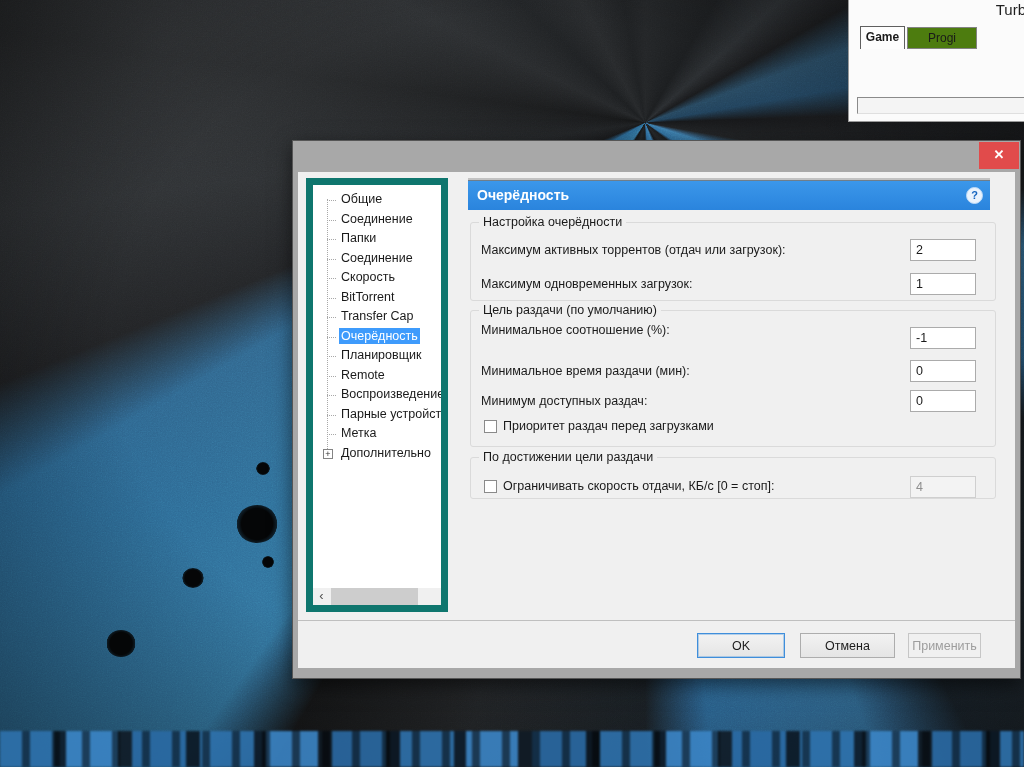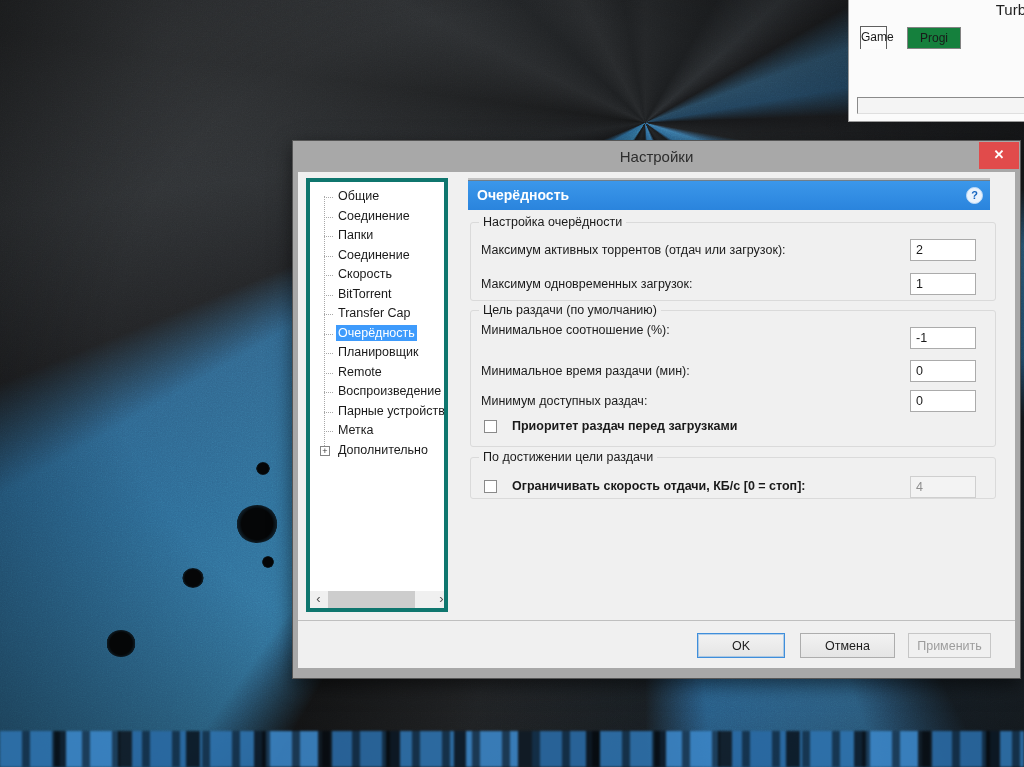--- a/index.html
+++ b/index.html
@@ -37,42 +37,42 @@
       #2a6aa4 132px 186px, #0c1824 186px 200px);
     opacity:.9; }
   .graffiti::after { content:""; position:absolute; inset:0;
     background: repeating-linear-gradient(90deg, transparent 0 22px, rgba(0,0,0,.55) 22px 30px); }
 
   
   .bg-window { position:absolute; left:848px; top:0; width:180px; height:122px;
     background:#fbfbfb; border-left:1px solid #9a9a9a; border-bottom:1px solid #9a9a9a; }
   .bgw-title { position:absolute; top:1px; right:2px; font-size:15px; color:#1f1f1f; white-space:nowrap; }
   .tab { position:absolute; font-size:12px; color:#1a1a1a; text-align:center; line-height:20px; }
-  .tab.active { left:11px; top:26px; width:27px; height:23px; background:#fdfdfd;
-    border:1px solid #5f5f5f; border-bottom:none; z-index:2; }
-  .tab.inactive { left:58px; top:27px; width:54px; height:22px; background:#15803d;
+  .tab.active { left:11px; top:26px; width:45px; height:23px; background:#fdfdfd;
+    border:1px solid #5f5f5f; border-bottom:none; z-index:2;font-weight:bold; }
+  .tab.inactive { left:58px; top:27px; width:70px; height:22px; background:#4d7c0f;
     border:1px solid #828282; }
   .bgw-bar { position:absolute; left:8px; top:97px; width:172px; height:17px; background:#f4f4f4;
     border:1px solid; border-color:#8a8a8a #dfdfdf #dfdfdf #8a8a8a; }
 
   
   .dialog { position:absolute; left:292px; top:140px; width:729px; height:539px;
     background:#a8a8a8; border:1px solid #565656; padding:0 5px 5px 5px;
     box-shadow:0 6px 18px rgba(0,0,0,.55); }
   .titlebar { position:relative; height:31px; }
   .titlebar-text { position:absolute; left:0; right:0; top:7px; text-align:center;
     font-size:15px; color:#2d2d2d; }
   .close-btn { position:absolute; right:-4px; top:1px; width:40px; height:27px;
     background:#e14b4b; color:#fff; font-size:13px; font-weight:bold;
     text-align:center; line-height:26px; cursor:default; }
   .dialog-content { position:relative; width:717px; height:496px; background:#f0f0f0; }
 
   
   .tree { position:absolute; left:8px; top:6px; width:142px; height:434px;
-    background:#fff; border:4px solid #0f766e; overflow:hidden; }
+    background:#fff; border:7px solid #0f766e; overflow:hidden; }
   .tree ul { list-style:none; position:absolute; left:0; top:5px; right:0; }
   .tree ul::before { content:""; position:absolute; left:14px; top:9px; height:254px;
     border-left:1px dotted #a8a8a8; }
   .tree li { position:relative; height:19.5px; line-height:19.5px; font-size:12.5px;
     color:#1a1a1a; white-space:nowrap; padding-left:26px; cursor:default; }
   .tree li .branch { position:absolute; left:14px; top:10px; width:9px;
     border-top:1px dotted #a8a8a8; }
   .tree li .lbl { padding:1px 2px; }
   .tree li.selected .lbl { background:#3e9bfc; color:#fff; }
   .plusbox { position:absolute; left:10px; top:5px; width:10px; height:10px; background:#fff;
@@ -99,32 +99,32 @@
   .g1 { top:50px; height:79px;padding-left:20px; }
   .g2 { top:138px; height:137px; }
   .g3 { top:285px; height:42px; }
 
   .fld-label { position:absolute; left:10px; font-size:12.5px; color:#1a1a1a; white-space:nowrap; }
   .num-input { position:absolute; left:439px; width:66px; height:22px; background:#fff;
     border:1px solid #ababab; font-family:"Liberation Sans", sans-serif; font-size:12.5px;
     color:#1a1a1a; padding:0 5px; }
   .num-input:disabled { background:#f3f3f3; border-color:#cfcfcf; color:#8f8f8f; }
 
-  .checkrow { position:absolute; left:13px; display:flex; align-items:center; gap:15px;font-weight:bold; }
+  .checkrow { position:absolute; left:13px; display:flex; align-items:center; gap:6px; }
   .checkbox { width:13px; height:13px; background:#fff; border:1px solid #8a8a8a; }
   .checkrow .cb-label { font-size:12.5px; color:#1a1a1a; white-space:nowrap; }
 
   .separator { position:absolute; left:0; top:448px; width:717px; border-top:1px solid #bfbfbf; }
 
   .btn { position:absolute; top:461px; height:25px; background:linear-gradient(#f2f2f2,#e5e5e5);
     border:1px solid #adadad; font-family:"Liberation Sans", sans-serif; font-size:12.5px;
     color:#1c1c1c; text-align:center; cursor:default; }
   .btn.ok { left:399px; width:88px; border-color:#3f8edb; box-shadow:0 0 0 1px rgba(63,142,219,.35) inset; }
   .btn.cancel { left:502px; width:95px; }
-  .btn.apply { left:610px; width:83px; background:#f0f0f0; border-color:#c6c6c6; color:#9d9d9d; }
+  .btn.apply { left:610px; width:73px; background:#f0f0f0; border-color:#c6c6c6; color:#9d9d9d; }
 </style>
 </head>
 <body>
 
 <div class="wallpaper"></div>
 <svg class="grain" width="1024" height="767">
   <filter id="n">
       <feTurbulence type="fractalNoise" baseFrequency="0.8" numOctaves="2" stitchTiles="stitch"></feTurbulence>
       <feColorMatrix type="saturate" values="0"></feColorMatrix>
     </filter>
@@ -140,21 +140,20 @@
 
 <div class="bg-window">
   <span class="bgw-title">Turb</span>
   <div class="tab active">Game</div>
   <div class="tab inactive">Progi</div>
   <div class="bgw-bar"></div>
 </div>
 
 <div class="dialog">
   <div class="titlebar">
-    <div class="titlebar-text">Настройки</div>
     <div class="close-btn">
       <span>✕</span>
     </div>
   </div>
   <div class="dialog-content">
 
     <div class="tree">
       <ul>
         <li><span class="branch"></span><span class="lbl">Общие</span></li>
         <li><span class="branch"></span><span class="lbl">Соединение</span></li>

